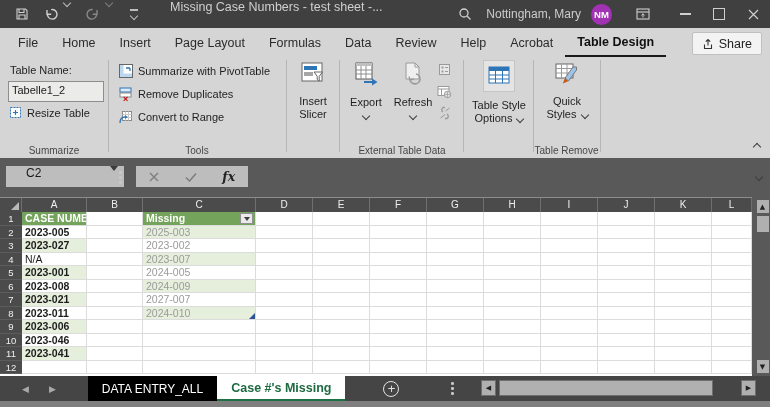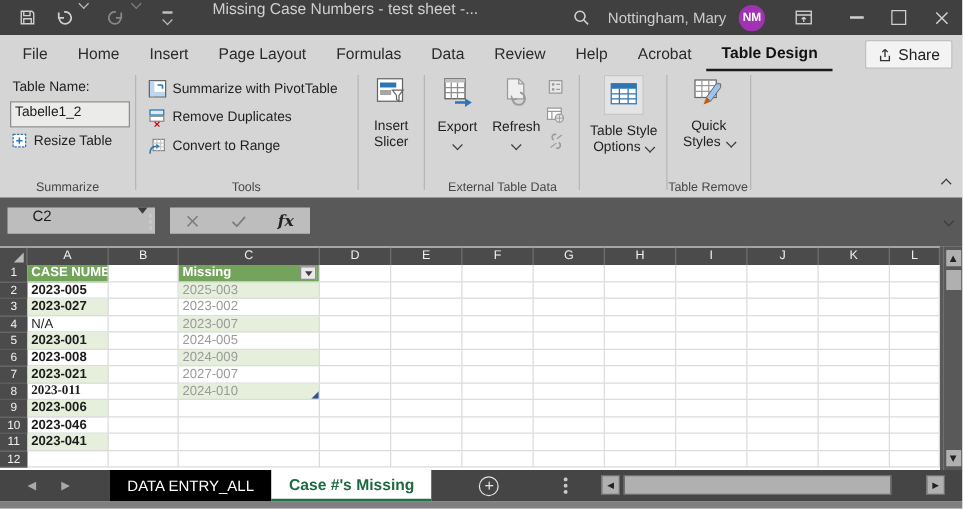--- a/index.html
+++ b/index.html
@@ -453,21 +453,21 @@
         <div class="cell" style="width: 57px;"></div>
         <div class="cell" style="width: 57px;"></div>
         <div class="cell" style="width: 57px;"></div>
         <div class="cell" style="width: 57px;"></div>
         <div class="cell" style="width: 57px;"></div>
         <div class="cell" style="width: 57px;"></div>
         <div class="cell" style="width: 40px;"></div>
       </div>
       <div class="gridrow">
         <div class="rowh">8</div>
-        <div class="cell vbold" style="width: 65px; font-family: Liberation Serif, serif;">2023-011</div>
+        <div class="cell vbold" style="width: 65px;">2023-011</div>
         <div class="cell" style="width: 56px;"></div>
         <div class="cell vgray band" style="width: 113px;">2024-010<span class="handle"></span></div>
         <div class="cell" style="width: 57px;"></div>
         <div class="cell" style="width: 57px;"></div>
         <div class="cell" style="width: 57px;"></div>
         <div class="cell" style="width: 57px;"></div>
         <div class="cell" style="width: 57px;"></div>
         <div class="cell" style="width: 57px;"></div>
         <div class="cell" style="width: 57px;"></div>
         <div class="cell" style="width: 57px;"></div>

